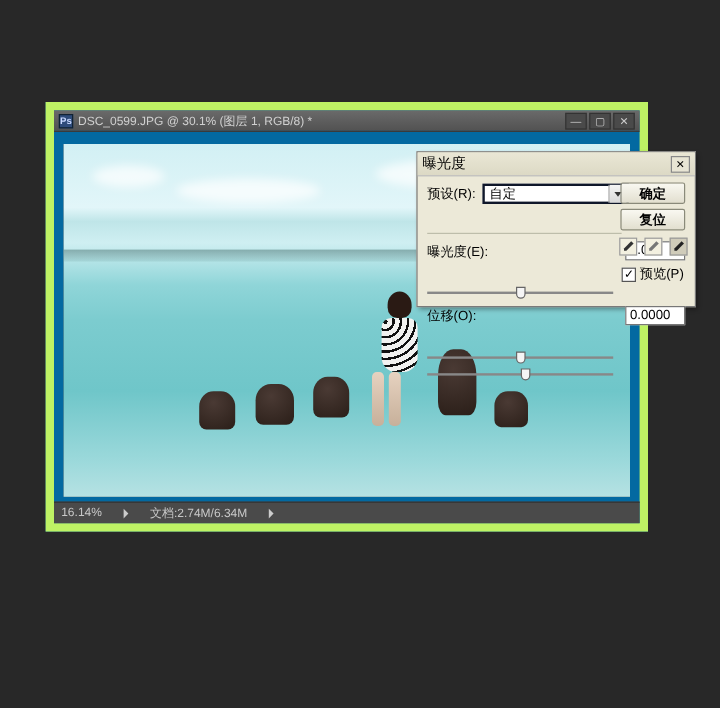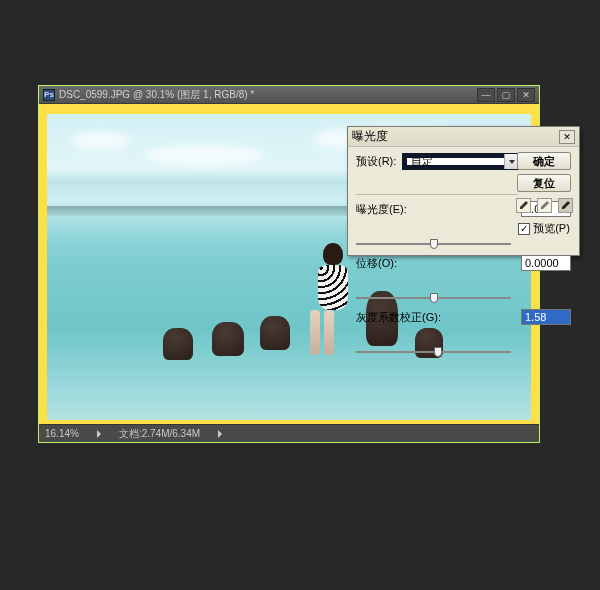--- a/index.html
+++ b/index.html
@@ -9,22 +9,22 @@
   font-family: "Microsoft YaHei", Arial, sans-serif;
   font-size: 11px;
   overflow: hidden;
   position: relative;
 }
 
 .ps-window {
   position: absolute;
   left: 38px; top: 85px;
   width: 502px; height: 358px;
-  background: #fde047;
-  border: 1px solid #bef264;
+  background: #0369a1;
+  border: 7px solid #bef264;
 }
 .ps-titlebar {
   height: 18px;
   background: linear-gradient(#6a6a6a,#525252);
   display: flex; align-items: center;
   padding: 0 4px;
   color: #d0d0d0;
   font-size: 10px;
   border-bottom: 1px solid #3a3a3a;
 }
@@ -151,21 +151,21 @@
   padding: 6px 8px;
 }
 .row {
   display: flex; align-items: center;
   margin-bottom: 24px;
   font-size: 11px;
 }
 .row .lbl { min-width: 78px; }
 .select-wrap {
   display: flex; align-items: center;
-  border: 5px solid #0f172a;
+  border: 2px solid #0f172a;
   background: #fff;
   height: 17px;
   width: 122px;
 }
 .select-wrap .val { flex: 1; padding: 0 4px; }
 .select-wrap .arrow {
   width: 15px; height: 15px;
   background: linear-gradient(#f5f5f5,#d8d8d8);
   border-left: 1px solid #aaa;
   display: flex; align-items: center; justify-content: center;
@@ -342,27 +342,20 @@
       <span style="flex:1"></span>
       <div class="numbox">
           <span>0.0000</span>
         </div>
     </div>
     <div class="slider">
       <div class="track"></div>
       <div class="thumb" style="left:50%"></div>
     </div>
 
-    <div class="row">
-      <span class="lbl" style="min-width:92px">灰度系数校正(G):</span>
-      <span style="flex:1"></span>
-      <div class="numbox sel">
-          <span>1.58</span>
-        </div>
-    </div>
     <div class="slider">
       <div class="track"></div>
       <div class="thumb" style="left:53%"></div>
     </div>
 
     <div class="dlg-right">
       <div class="btn">
           <span>确定</span>
         </div>
       <div class="btn">

